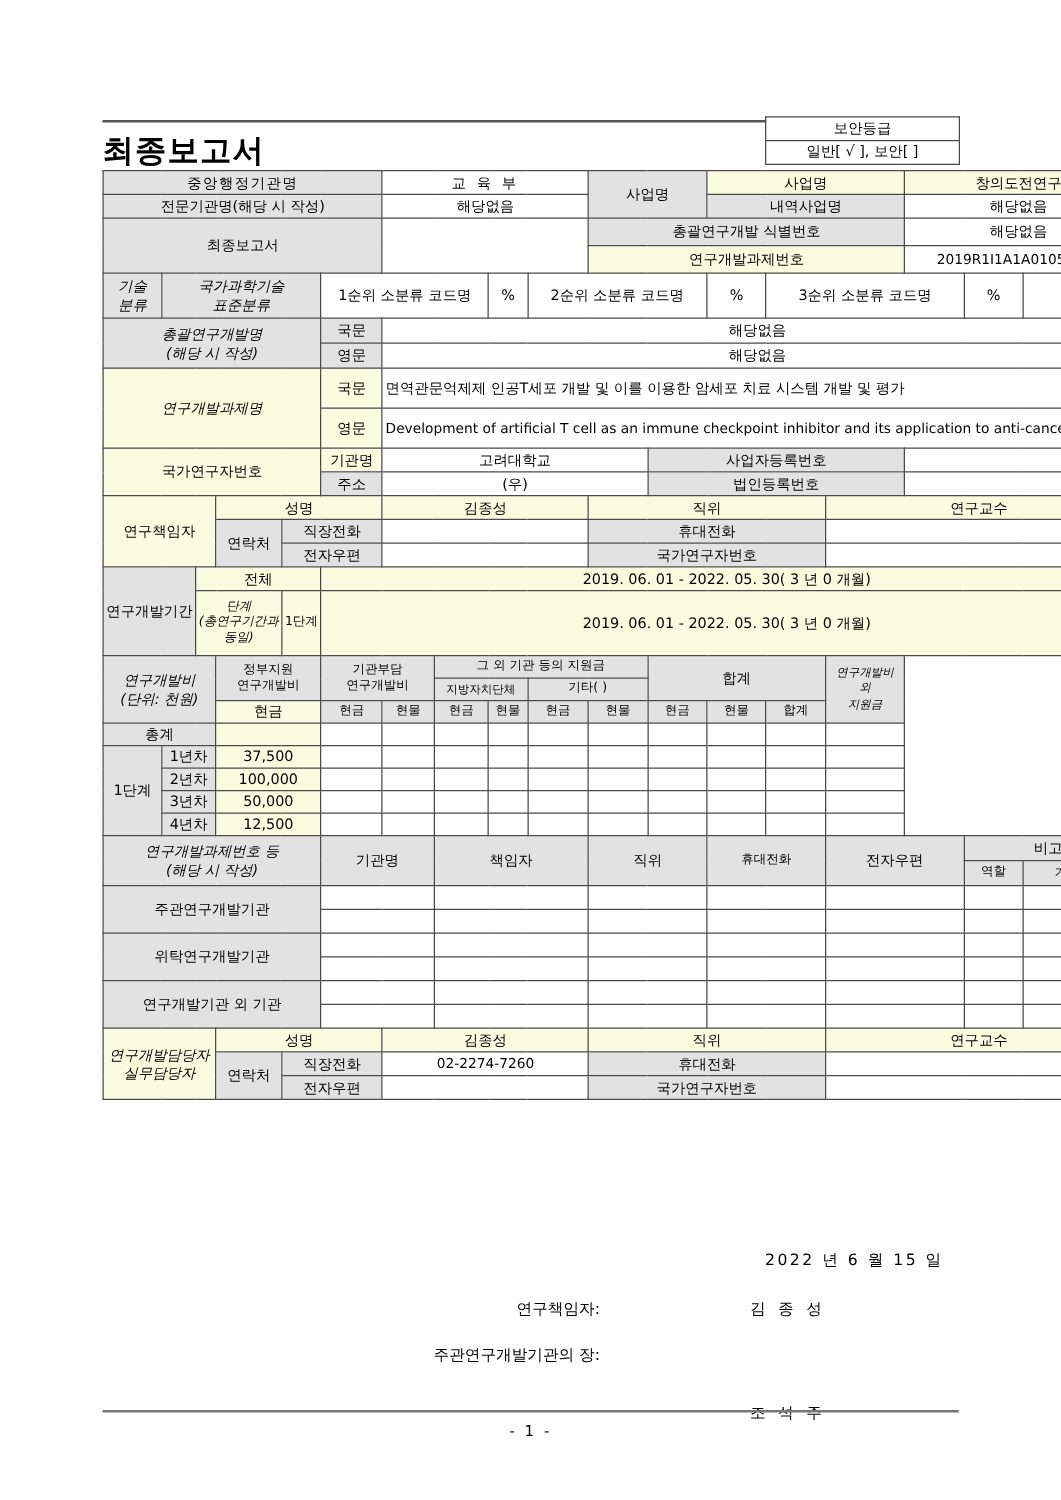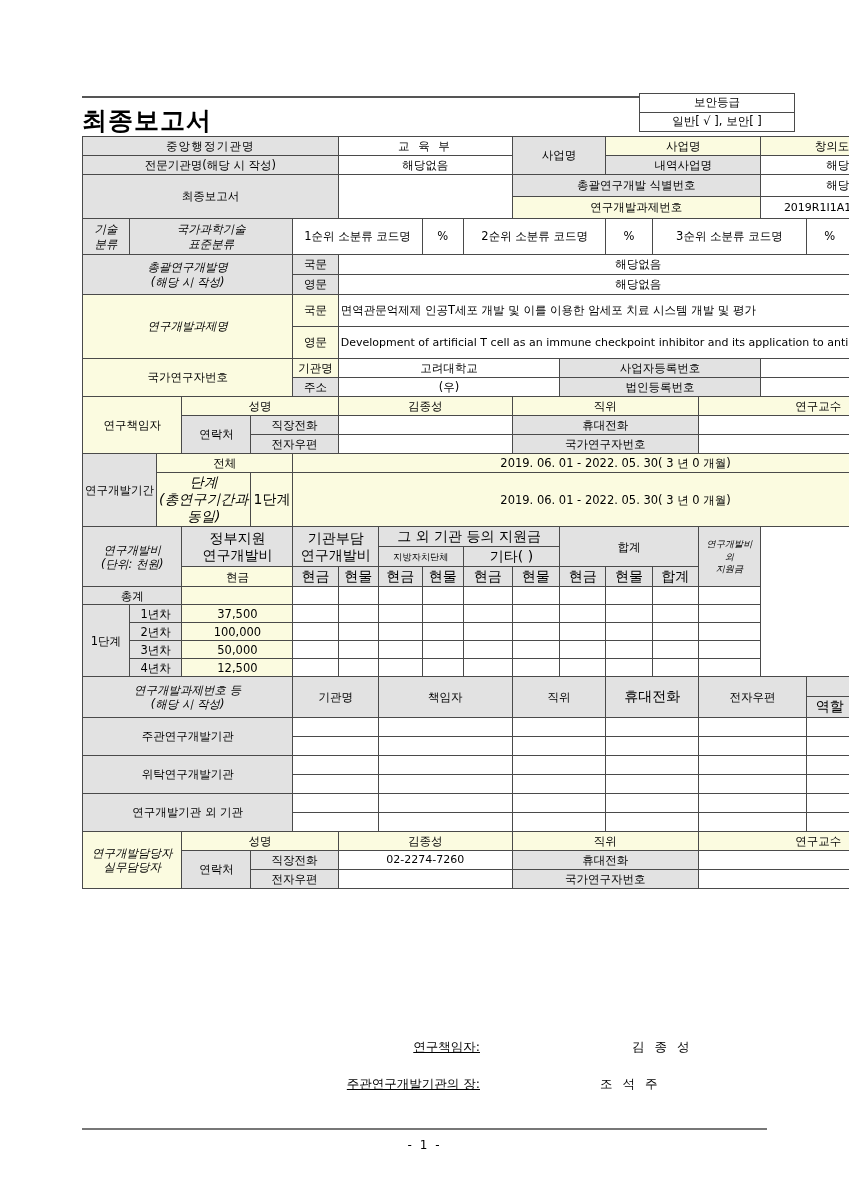--- a/index.html
+++ b/index.html
@@ -59,31 +59,31 @@
   }
   .gray  { background: #e2e2e2; }
   .cream { background: #fbfbe0; }
   .white { background: #ffffff; }
   .lft   { text-align: left; padding-left: 3px; white-space: normal; }
   .wrap  { white-space: normal; font-style: italic; }
   .sp { letter-spacing: 2.5px; margin-left: 24px; }
   .sp1 { letter-spacing: 1.2px; }
   .eng { font-family: "DejaVu Sans", "Liberation Sans", sans-serif; font-size: 11px; }
   .num { font-size: 11px; letter-spacing: 0px; }
-  .tiny { font-size: 14px; }
+  .tiny { font-size: 10px; }
   .tiny9 { font-size: 9.2px; }
   .ovf { overflow: visible; }
 
   
   .sec-box {
     position: absolute;
     left: 612px;
     top: 93px;
   }
-  .sec-box table { border-collapse: collapse; table-layout: fixed; font-size: 11.5px; margin-left: 27px; }
+  .sec-box table { border-collapse: collapse; table-layout: fixed; font-size: 11.5px; }
   .sec-box td {
     border: 1px solid #4a4a4a;
     text-align: center;
     padding: 2px 2px;
     line-height: 1.2;
   }
 
   
   .main-table {
     position: absolute;
@@ -111,21 +111,20 @@
     letter-spacing: 2px;
   }
   .sign-row {
     position: absolute;
     width: 849px;
     font-size: 12.5px;
   }
   .sign-row .lbl {
     position: absolute;
     text-align: right;
-    text-decoration: underline;
   }
   .sign-row .val {
     position: absolute;
     letter-spacing: 3px;
   }
   .sign-pi { top: 1039px; }
   .sign-org { top: 1076px; }
 
   .footer-rule {
     position: absolute;
@@ -521,27 +520,28 @@
           <td class="white" colspan="4"></td>
           <td class="gray" colspan="4">국가연구자번호</td>
           <td class="white" colspan="4"></td>
         </tr>
 
       </tbody>
     </table>
   </div>
 
 
+  <div class="sign-date">2022 년 6 월 15 일</div>
 
   <div class="sign-row sign-pi">
     <span class="lbl" style="left:330px; width:150px;">연구책임자:</span>
-    <span class="val" style="left:632px;">김 종 성</span>
+    <span class="val" style="left:600px;">김 종 성</span>
   </div>
 
   <div class="sign-row sign-org">
     <span class="lbl" style="left:280px; width:200px;">주관연구개발기관의 장:</span>
-    <span class="val" style="left:600px;">조 석 주</span>
+    <span class="val" style="left:600px;margin-top:46px;">조 석 주</span>
   </div>
 
   <div class="footer-rule"></div>
   <div class="page-num">- 1 -</div>
 
 </div>
 
 </body></html>

